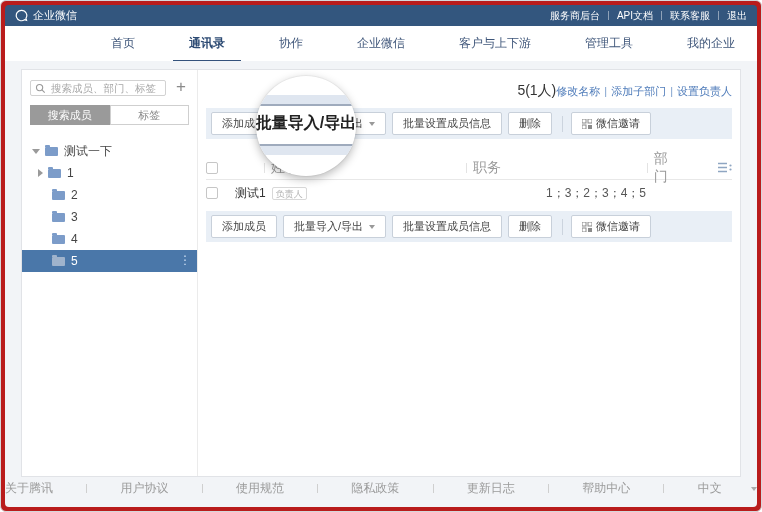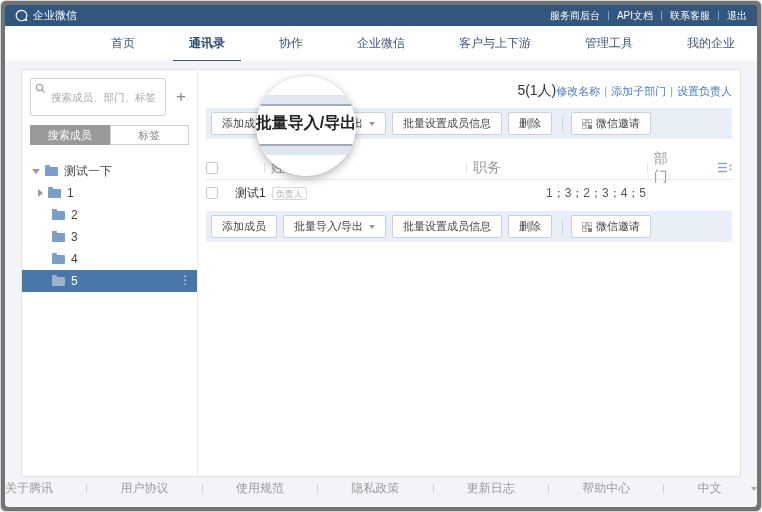--- a/index.html
+++ b/index.html
@@ -1,18 +1,18 @@
 <!DOCTYPE html>
 <html><head>
 <meta charset="utf-8">
 <style>
   * { box-sizing: border-box; margin: 0; padding: 0; }
   html,body { width: 762px; height: 512px; }
   body { font-family: "Liberation Sans", sans-serif; background:#fff; }
-  .window { position:relative; width:762px; height:512px; background:#737373;
+  .window { position:relative; width:762px; height:512px; background:#b91c1c;
             border:1px solid #d5d7da; border-radius:6px; overflow:hidden; }
 
   
   .topbar { position:absolute; left:4px; right:4px; top:4px; height:21px;
             background:#33567e; border-radius:4px 4px 0 0;
             display:flex; align-items:center; justify-content:space-between;
             padding:0 10px; color:#fff; }
   .brand { display:flex; align-items:center; gap:5px; font-size:11px; }
   .brand svg { display:block; }
   .topbar-links { display:flex; align-items:center; font-size:10px; }
@@ -30,21 +30,21 @@
   .page-body { position:absolute; top:60px; left:4px; right:4px; bottom:4px;
                background:#f2f4f7; border-radius:0 0 4px 4px; }
   .card { position:absolute; top:8px; left:16px; right:16px; height:408px;
           background:#fff; border:1px solid #e1e3e7; display:flex; }
 
   
   .sidebar { width:176px; border-right:1px solid #ebebeb; padding-top:8px; }
   .search-row { display:flex; align-items:center; padding:0 8px; gap:7px; }
   .search-box { position:relative; flex:1; }
   .search-box svg { position:absolute; left:5px; top:5px; }
-  .search-input { width:100%; height:38px; border:1px solid #d2d2d2; border-radius:2px;
+  .search-input { width:100%; height:16px; border:1px solid #d2d2d2; border-radius:2px;
                   font-size:10.5px; color:#333; padding:0 4px 0 20px; outline:none;
                   font-family:"Liberation Sans",sans-serif; }
   .search-input::placeholder { color:#a8a8a8; }
   .plus-btn { font-size:17px; color:#8a8a8a; width:16px; text-align:center;
               line-height:16px; cursor:pointer; }
   .side-tabs { display:flex; margin:9px 8px 0; }
   .side-tab { flex:1; height:20px; font-size:11px; display:flex; align-items:center;
               justify-content:center; border:1px solid #cfcfcf; color:#888;
               background:#fff; cursor:pointer; }
   .side-tab.active { background:#9a9a9a; border-color:#9a9a9a; color:#fff; }

